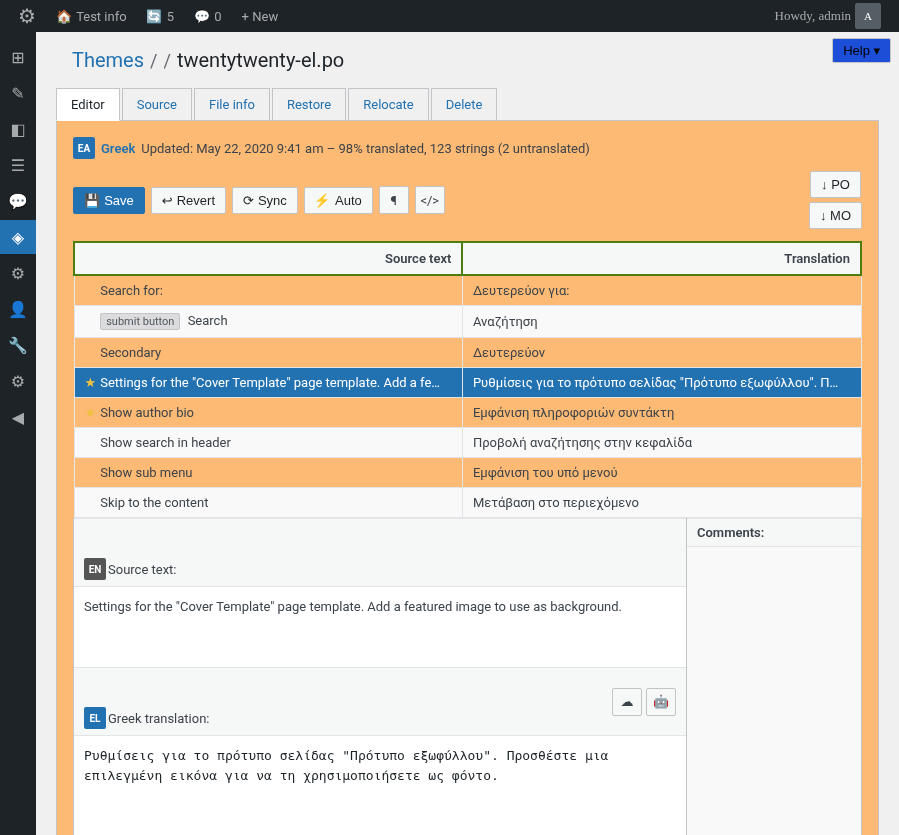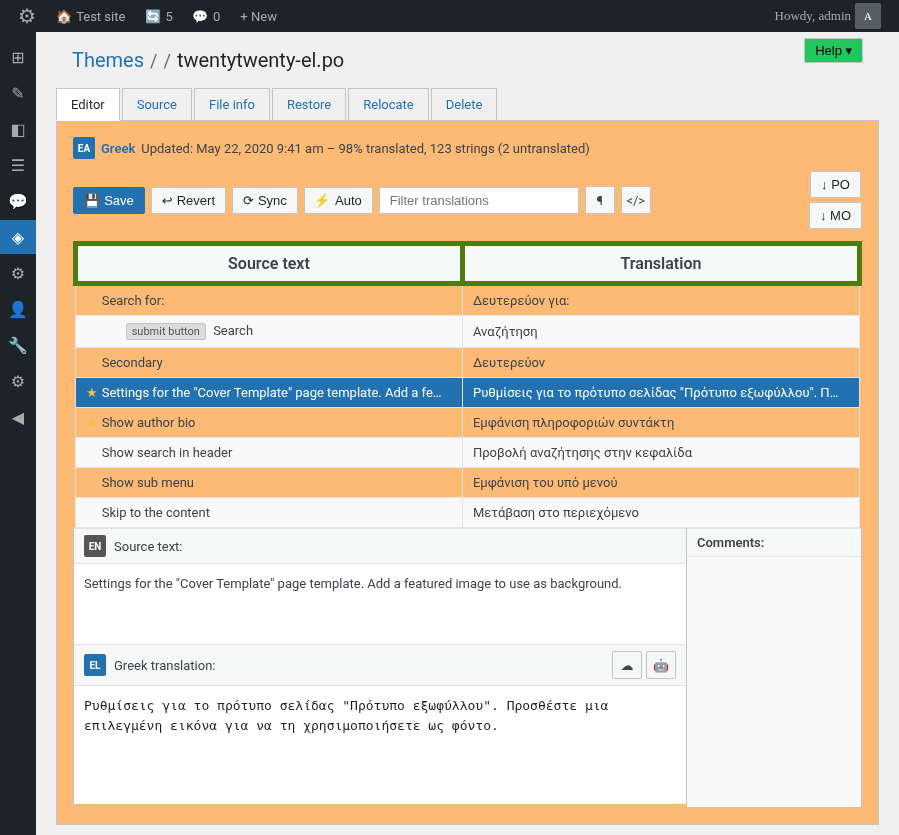--- a/index.html
+++ b/index.html
@@ -66,22 +66,22 @@
       gap: 6px;
       margin-left: 16px;
     }
     .breadcrumb a { color: #2271b1; text-decoration: none; }
     .breadcrumb-sep { color: #646970; font-size: 18px; }
 
     
     .help-btn {
       position: absolute;
       top: 38px;
-      right: 36px;
-      background: #22c55e;
+      right: 8px;
+      background: #1d4ed8;
       border: 1px solid #c3c4c7;
       padding: 4px 10px;
       font-size: 13px;
       cursor: pointer;
       border-radius: 2px;
       display: flex; align-items: center; gap: 4px;
     }
 
     
     .nav-tabs {
@@ -173,25 +173,25 @@
     }
 
     
     .translation-table {
       width: 100%;
       border-collapse: collapse;
       margin-bottom: 0;
     }
     .translation-table th {
       background: #f6f7f7;
-      border: 5px solid #4d7c0f;
+      border: 2px solid #4d7c0f;
       padding: 8px 10px;
-      text-align: center;
+      text-align: right;
       font-weight: 600;
-      font-size: 16px;
+      font-size: 13px;
     }
     .translation-table td {
       border: 1px solid #e2e4e7;
       padding: 7px 10px;
       font-size: 13px;
       vertical-align: middle;
     }
     .translation-table tr:nth-child(even) td { background: #f9f9f9; }
     .translation-table tr.active-row td { background: #2271b1; color: #fff; }
     .translation-table tr.active-row td .star-icon { color: #f0c040; }
@@ -199,21 +199,20 @@
     .star-empty { color: transparent; margin-right: 4px; }
     .submit-badge {
       display: inline-block;
       background: #dcdcde;
       color: #50575e;
       font-size: 11px;
       padding: 1px 5px;
       border-radius: 2px;
       border: 1px solid #c3c4c7;
       margin-right: 4px;
-      margin-left: 24px;
     }
 
     
     .editor-panels {
       display: flex;
       gap: 0;
       border: 1px solid #c3c4c7;
       border-top: none;
     }
     .editor-main { flex: 1; }
@@ -226,21 +225,21 @@
     .panel-header {
       display: flex;
       align-items: center;
       justify-content: space-between;
       padding: 6px 10px;
       background: #f6f7f7;
       border-bottom: 1px solid #e2e4e7;
       border-top: 1px solid #e2e4e7;
       font-size: 13px;
     }
-    .panel-header-left { display: flex; align-items: center; gap: 8px; }
+    .panel-header-left { display: flex; align-items: center; gap: 2px; margin-top: 33px; }
     .panel-actions { display: flex; gap: 4px; }
     .panel-body {
       padding: 10px;
       min-height: 80px;
       font-size: 13px;
       line-height: 1.5;
       background: #fff;
     }
     .translation-textarea {
       width: 100%;
@@ -263,21 +262,21 @@
       font-weight: 600;
     }
   </style>
 </head>
 <body>
 
 <div id="wpadminbar">
   <div class="adminbar-wp-logo">⚙</div>
   <div class="adminbar-item">
     <span>🏠</span>
-    <span>Test site</span>
+    <span>Test info</span>
   </div>
   <div class="adminbar-item">
     <span>🔄</span>
     <span>5</span>
   </div>
   <div class="adminbar-item">
     <span>💬</span>
     <span>0</span>
   </div>
   <div class="adminbar-item">
@@ -349,21 +348,20 @@
           <span>Revert</span>
         </button>
         <button class="btn">
           <span>⟳</span>
           <span>Sync</span>
         </button>
         <button class="btn">
           <span>⚡</span>
           <span>Auto</span>
         </button>
-        <input type="text" class="filter-input" placeholder="Filter translations" style="">
         <div class="btn-icon">¶</div>
         <div class="btn-icon">&lt;/&gt;</div>
         <div class="toolbar-right">
           <button class="btn">↓ PO</button>
           <button class="btn">↓ MO</button>
         </div>
       </div>
 
       <table class="translation-table">
         <thead>

